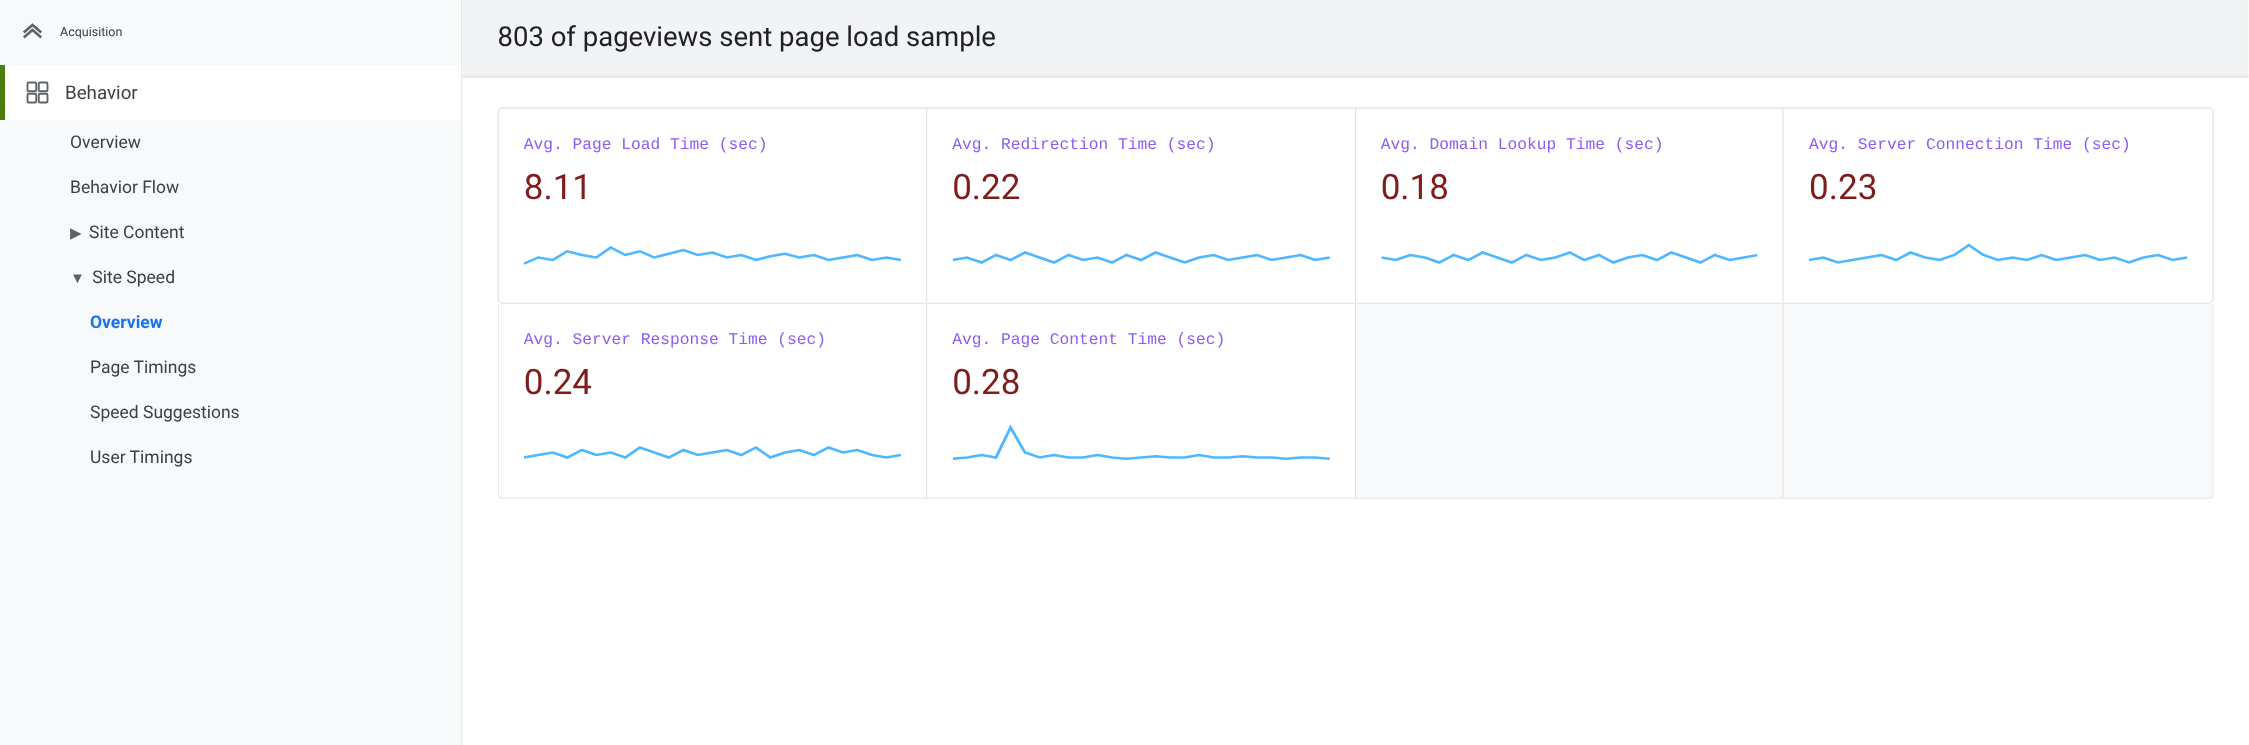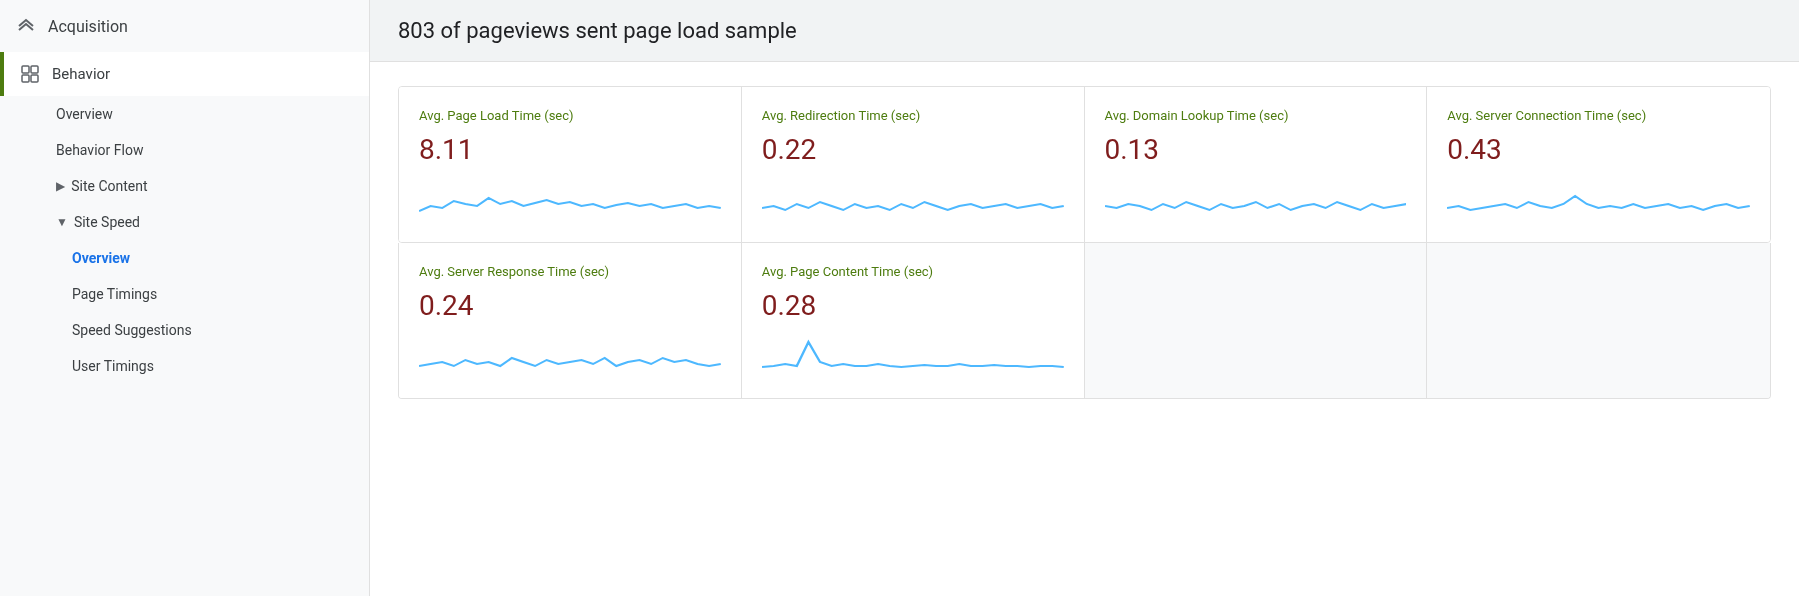--- a/index.html
+++ b/index.html
@@ -22,21 +22,21 @@
       padding: 0;
       overflow-y: auto;
     }
 
     .sidebar-item {
       display: flex;
       align-items: center;
       padding: 12px 16px;
       cursor: pointer;
       color: #3c4043;
-      font-size: 16px;
+      font-size: 10px;
     }
 
     .sidebar-item-icon {
       margin-right: 12px;
       color: #5f6368;
       font-size: 18px;
       display: flex;
       align-items: center;
     }
 
@@ -135,23 +135,24 @@
       background: #fff;
     }
     .metric-card:last-child { border-right: none; }
 
     .metric-card.empty {
       background: #f8f9fa;
     }
 
     .metric-label {
       font-size: 13px;
-      color: #4d7c0f;
+      color: #8b5cf6;
       margin-bottom: 8px;
       line-height: 1.4;
+      font-family: Liberation Mono, monospace;
     }
 
     .metric-value {
       font-size: 28px;
       font-weight: 400;
       color: #7f1d1d;
       margin-bottom: 10px;
     }
 
     .sparkline-container {
@@ -235,31 +236,31 @@
         <div class="metric-value">0.22</div>
         <div class="sparkline-container">
           <svg viewBox="0 0 260 50" preserveAspectRatio="none">
             <polyline points="0,32 10,30 20,34 30,28 40,32 50,26 60,30 70,34 80,28 90,32 100,30 110,34 120,28 130,32 140,26 150,30 160,34 170,30 180,28 190,32 200,30 210,28 220,32 230,30 240,28 250,32 260,30" stroke="#4db8ff" stroke-width="2" fill="none"></polyline>
           </svg>
         </div>
       </div>
 
       <div class="metric-card">
         <div class="metric-label">Avg. Domain Lookup Time (sec)</div>
-        <div class="metric-value">0.13</div>
+        <div class="metric-value">0.18</div>
         <div class="sparkline-container">
           <svg viewBox="0 0 260 50" preserveAspectRatio="none">
             <polyline points="0,30 10,32 20,28 30,30 40,34 50,28 60,32 70,26 80,30 90,34 100,28 110,32 120,30 130,26 140,32 150,28 160,34 170,30 180,28 190,32 200,26 210,30 220,34 230,28 240,32 250,30 260,28" stroke="#4db8ff" stroke-width="2" fill="none"></polyline>
           </svg>
         </div>
       </div>
 
       <div class="metric-card">
         <div class="metric-label">Avg. Server Connection Time (sec)</div>
-        <div class="metric-value">0.43</div>
+        <div class="metric-value">0.23</div>
         <div class="sparkline-container">
           <svg viewBox="0 0 260 50" preserveAspectRatio="none">
             <polyline points="0,32 10,30 20,34 30,32 40,30 50,28 60,32 70,26 80,30 90,32 100,28 110,20 120,28 130,32 140,30 150,32 160,28 170,32 180,30 190,28 200,32 210,30 220,34 230,30 240,28 250,32 260,30" stroke="#4db8ff" stroke-width="2" fill="none"></polyline>
           </svg>
         </div>
       </div>
     </div>
 
     <div class="metrics-grid-row2">
 

